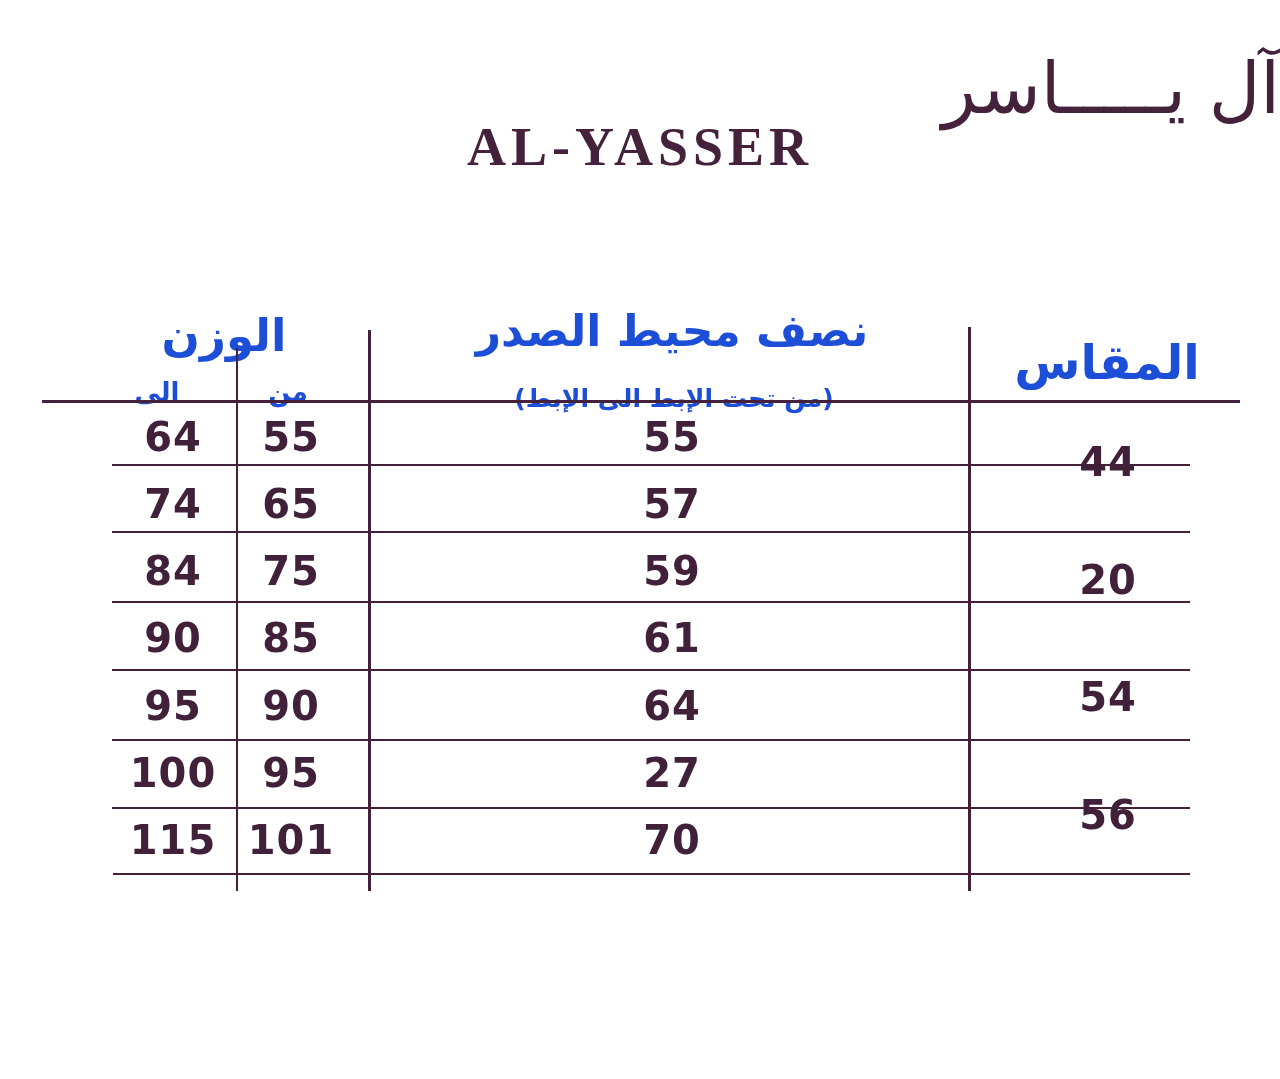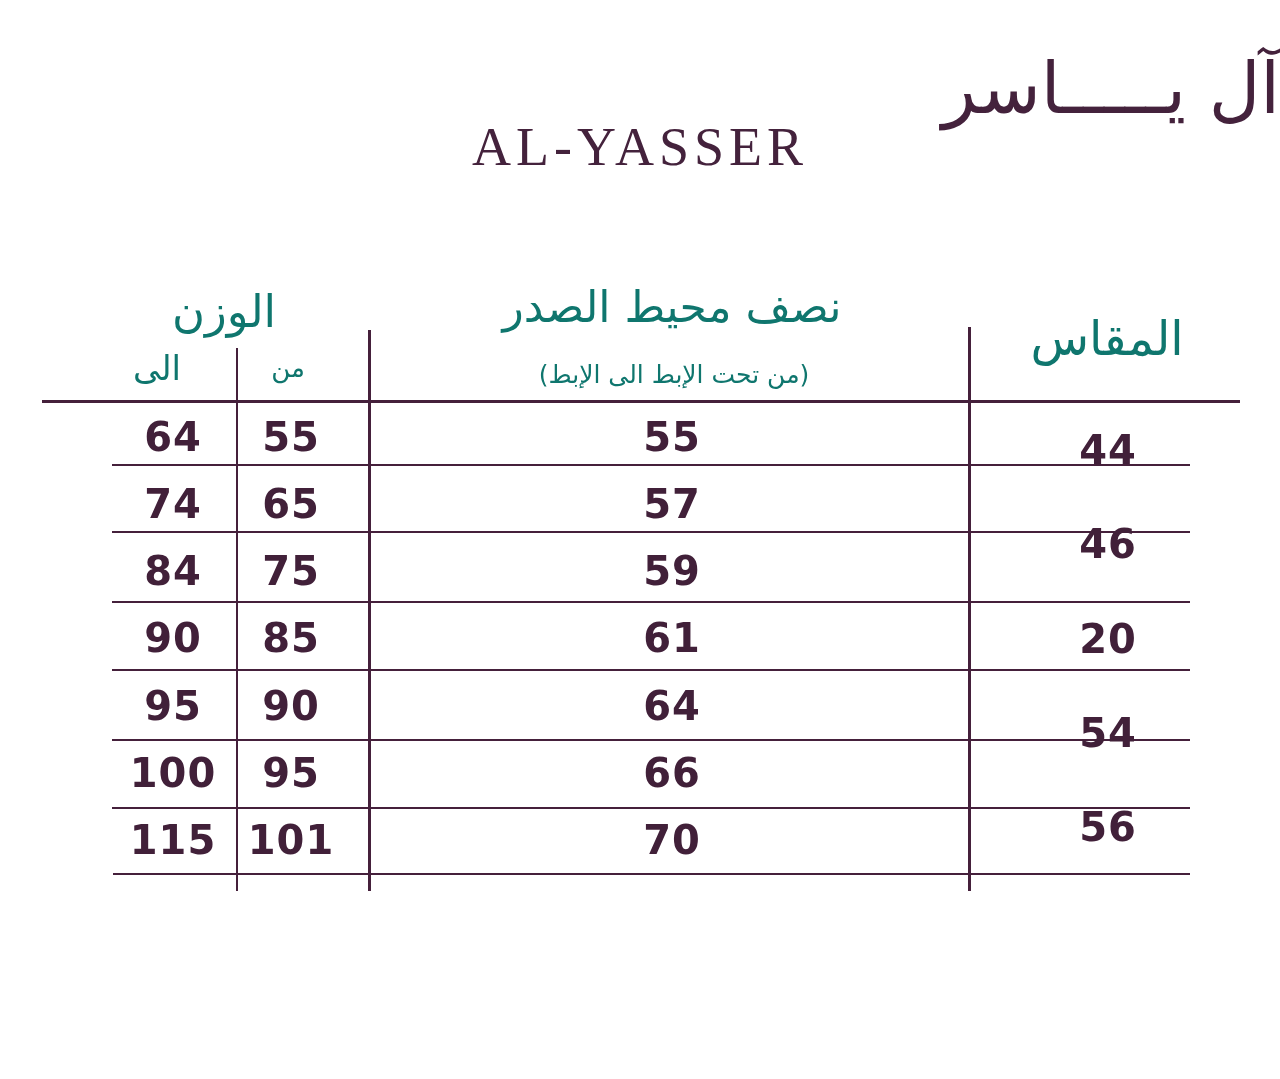--- a/index.html
+++ b/index.html
@@ -30,35 +30,36 @@
   }
   .logo-en {
     position: absolute;
     top: 118px;
     left: 0;
     width: 1280px;
     text-align: center;
     font-family: "Liberation Serif", "DejaVu Serif", serif;
     font-size: 54px;
     line-height: 1.1;
-    font-weight: normal;
+    font-weight: bold;
     letter-spacing: 5px;
     color: #44223c;
   }
 
   
   .hd {
     position: absolute;
     transform: translate(-50%, -50%);
-    font-weight: normal;
-    color: #0f766e;
+    font-weight: bold;
+    color: #1d4ed8;
     white-space: nowrap;
+    margin-top: 24px;
   }
   .hd-weight   { left: 224px;  top: 311px; font-size: 45px; }
-  .hd-to       { left: 157px;  top: 368px; font-size: 34px; }
+  .hd-to       { left: 157px;  top: 368px; font-size: 26px; }
   .hd-from     { left: 288px;  top: 368px; font-size: 26px; }
   .hd-chest    { left: 672px;  top: 306px; font-size: 44px; }
   .hd-chest-sub{ left: 674px;  top: 374px; font-size: 25px; }
   .hd-size     { left: 1107px; top: 338px; font-size: 48px; }
 
   
   .ln { position: absolute; background: #45203b; }
   .ln-header { left: 42px;  top: 400px; width: 1198px; height: 3px; }
   .ln-row    { left: 112px; width: 1078px; height: 2px; }
   .ln-r1 { top: 464px; }
@@ -145,25 +146,24 @@
     <div class="cell">95</div>
     <div class="cell">101</div>
   </div>
 
   <div class="col col-chest">
     <div class="cell">55</div>
     <div class="cell">57</div>
     <div class="cell">59</div>
     <div class="cell">61</div>
     <div class="cell">64</div>
-    <div class="cell">66</div>
+    <div class="cell">27</div>
     <div class="cell">70</div>
   </div>
 
   <div class="col col-size">
     <div class="cell">44</div>
-    <div class="cell">46</div>
     <div class="cell">20</div>
     <div class="cell">54</div>
     <div class="cell">56</div>
   </div>
 
 </div>
 
 </body></html>

